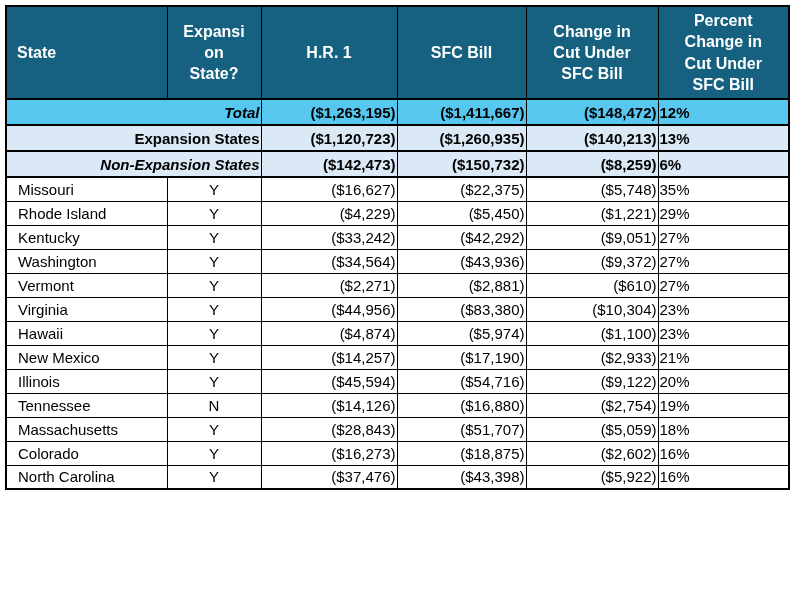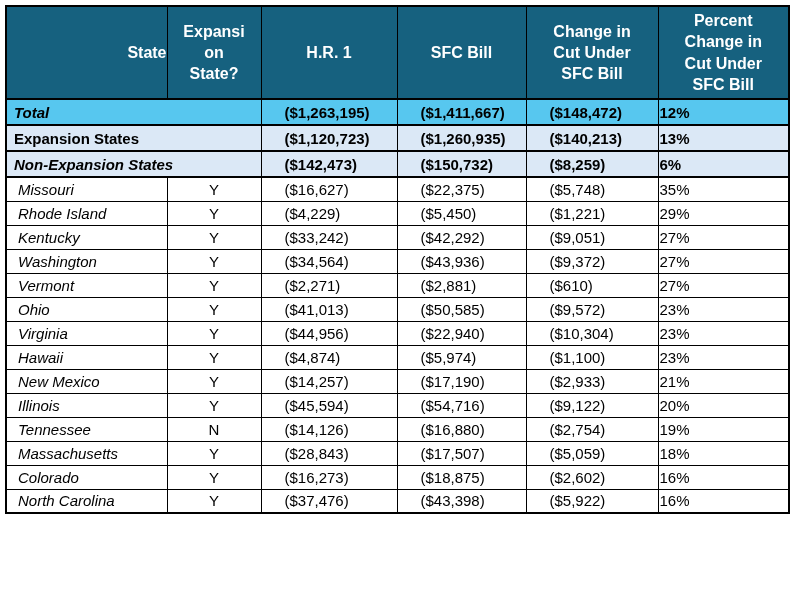--- a/index.html
+++ b/index.html
@@ -41,40 +41,40 @@
     font-weight: bold;
     font-size: 16px;
     height: 93px;
     vertical-align: middle;
     text-align: center;
     border-bottom: 2px solid var(--border);
     padding: 0;
     line-height: 1.32;
     white-space: normal;
   }
-  th.state-h { text-align: right; padding-left: 10px; }
+  th.state-h { text-align: left; padding-left: 10px; }
   .hw { margin: 0 auto; }
   .hw.left { margin: 0; }
   .hw.w62 { max-width: 62px; overflow-wrap: anywhere; }
   .hw.w92 { max-width: 92px; }
   
   tr.summary td {
     font-weight: bold;
     height: 26px;
     border-bottom: 2px solid var(--border);
   }
   tr.variant-total td { background: var(--total-row-bg); }
   tr.variant-subtotal td { background: var(--subtotal-row-bg); }
-  td.summary-label { padding-left: 7px; text-align: left; }
+  td.summary-label { padding-left: 7px; text-align: right; }
   td.summary-label.italic { font-style: italic; }
   
   tbody.states td { height: 24px; }
-  td.cell-state { text-align: left; padding-left: 11px; font-style: italic; }
+  td.cell-state { text-align: left; padding-left: 11px; }
   td.cell-yn { text-align: center; }
-  td.cell-money, td.summary-money { text-align: left; padding-left: 23px; }
+  td.cell-money, td.summary-money { text-align: right; padding-left: 23px; }
   td.cell-pct, td.summary-pct { text-align: left; }
 </style>
 </head>
 <body>
 
 <table>
   <colgroup>
     <col style="width:161px">
     <col style="width:94px">
     <col style="width:136px">
@@ -162,32 +162,24 @@
       </tr>
       <tr>
         <td class="cell-state">Vermont</td>
         <td class="cell-yn">Y</td>
         <td class="cell-money">($2,271)</td>
         <td class="cell-money">($2,881)</td>
         <td class="cell-money">($610)</td>
         <td class="cell-pct">27%</td>
       </tr>
       <tr>
-        <td class="cell-state">Ohio</td>
-        <td class="cell-yn">Y</td>
-        <td class="cell-money">($41,013)</td>
-        <td class="cell-money">($50,585)</td>
-        <td class="cell-money">($9,572)</td>
-        <td class="cell-pct">23%</td>
-      </tr>
-      <tr>
         <td class="cell-state">Virginia</td>
         <td class="cell-yn">Y</td>
         <td class="cell-money">($44,956)</td>
-        <td class="cell-money">($22,940)</td>
+        <td class="cell-money">($83,380)</td>
         <td class="cell-money">($10,304)</td>
         <td class="cell-pct">23%</td>
       </tr>
       <tr>
         <td class="cell-state">Hawaii</td>
         <td class="cell-yn">Y</td>
         <td class="cell-money">($4,874)</td>
         <td class="cell-money">($5,974)</td>
         <td class="cell-money">($1,100)</td>
         <td class="cell-pct">23%</td>
@@ -213,21 +205,21 @@
         <td class="cell-yn">N</td>
         <td class="cell-money">($14,126)</td>
         <td class="cell-money">($16,880)</td>
         <td class="cell-money">($2,754)</td>
         <td class="cell-pct">19%</td>
       </tr>
       <tr>
         <td class="cell-state">Massachusetts</td>
         <td class="cell-yn">Y</td>
         <td class="cell-money">($28,843)</td>
-        <td class="cell-money">($17,507)</td>
+        <td class="cell-money">($51,707)</td>
         <td class="cell-money">($5,059)</td>
         <td class="cell-pct">18%</td>
       </tr>
       <tr>
         <td class="cell-state">Colorado</td>
         <td class="cell-yn">Y</td>
         <td class="cell-money">($16,273)</td>
         <td class="cell-money">($18,875)</td>
         <td class="cell-money">($2,602)</td>
         <td class="cell-pct">16%</td>

